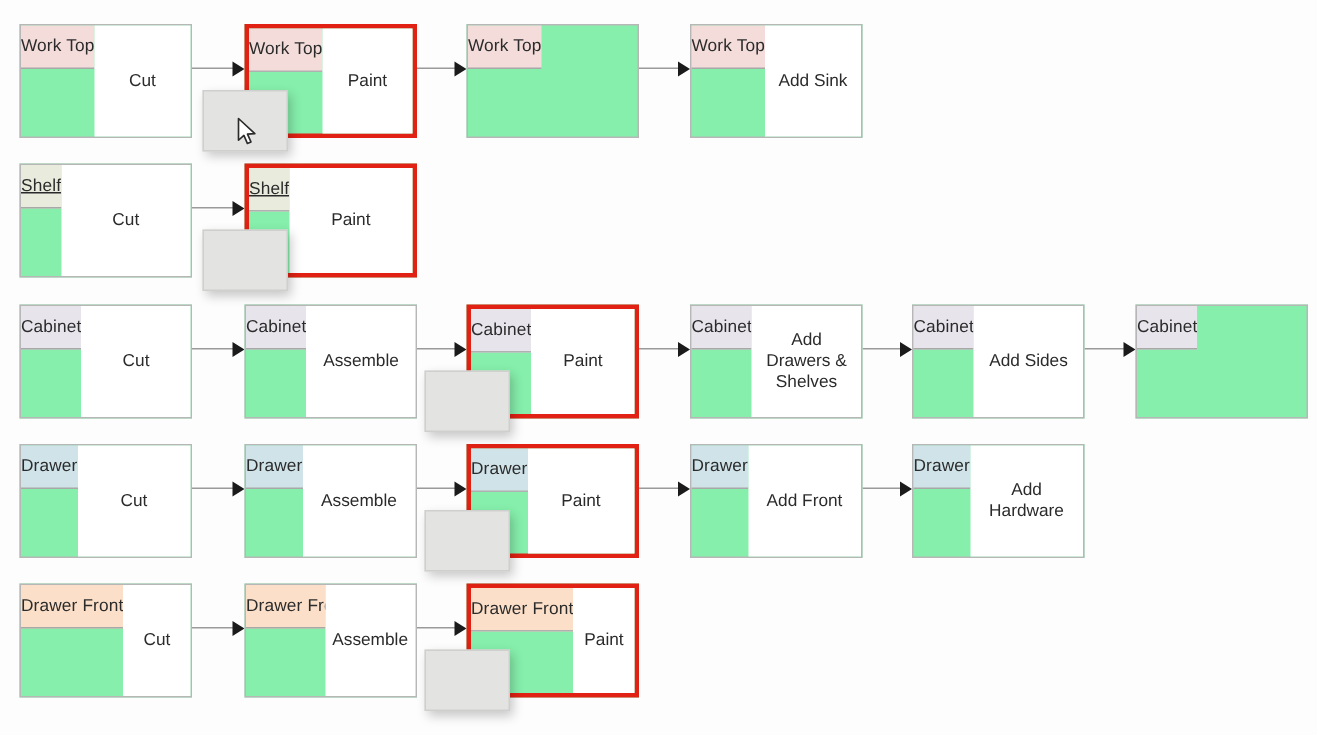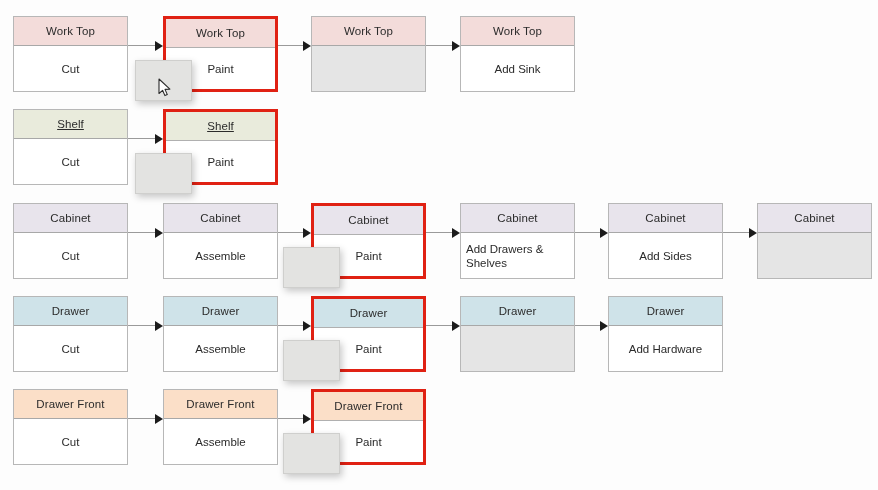--- a/index.html
+++ b/index.html
@@ -17,24 +17,24 @@
   }
   #canvas {
     position: absolute;
     left: 0; top: 0;
     width: 878px;
     height: 490px;
   }
   .node {
     position: absolute;
     box-sizing: border-box;
-    background: #e5e5e5;
+    background: #86efac;
     border: 1px solid #b7b7b7;
     display: flex;
-    flex-direction: column;
+    flex-direction: row;
     z-index: 4;
   }
   .node.sel {
     border: 3px solid #e02113;
     z-index: 6;
     box-shadow: 0 0 0 0px rgba(0,0,0,0);
   }
   .node.sel .node-head {
     border-bottom: 1px solid #b0b0b0;
   }
@@ -47,20 +47,21 @@
     border-bottom: 1px solid #a8a8a8;
     letter-spacing: 0.1px;
     white-space: nowrap;
     overflow: hidden;
   }
   .node-body {
     flex: 1;
     display: flex;
     align-items: center;
     justify-content: center;
+    text-align: center;
     font-size: 11.5px;
     color: #2b2b2b;
     padding: 2px 5px;
     line-height: 14px;
     background: #ffffff;
   }
   
   .fill-worktop   .node-head { background: #f3dcda; }
   .fill-shelf     .node-head { background: #e9ebdc; text-decoration: underline; }
   .fill-cabinet   .node-head { background: #e8e4ec; }
@@ -182,20 +183,21 @@
     <div class="node fill-drawer" style="left: 163px; top: 296px; width: 115px; height: 76px;">
       <div class="node-head">Drawer</div>
       <div class="node-body">Assemble</div>
     </div>
     <div class="node fill-drawer sel" style="left: 311px; top: 296px; width: 115px; height: 76px;">
       <div class="node-head">Drawer</div>
       <div class="node-body">Paint</div>
     </div>
     <div class="node fill-drawer" style="left: 460px; top: 296px; width: 115px; height: 76px;">
       <div class="node-head">Drawer</div>
+      <div class="node-body">Add Front</div>
     </div>
     <div class="node fill-drawer" style="left: 608px; top: 296px; width: 115px; height: 76px;">
       <div class="node-head">Drawer</div>
       <div class="node-body">Add Hardware</div>
     </div>
     <div class="ghost" style="left: 283px; top: 340px; width: 55px; height: 39px;"></div>
     <div class="conn" style="left: 128px; top: 418px; width: 28px;"></div>
     <div class="arrowhead" style="left: 155px; top: 414px;"></div>
     <div class="conn" style="left: 278px; top: 418px; width: 26px;"></div>
     <div class="arrowhead" style="left: 303px; top: 414px;"></div>

